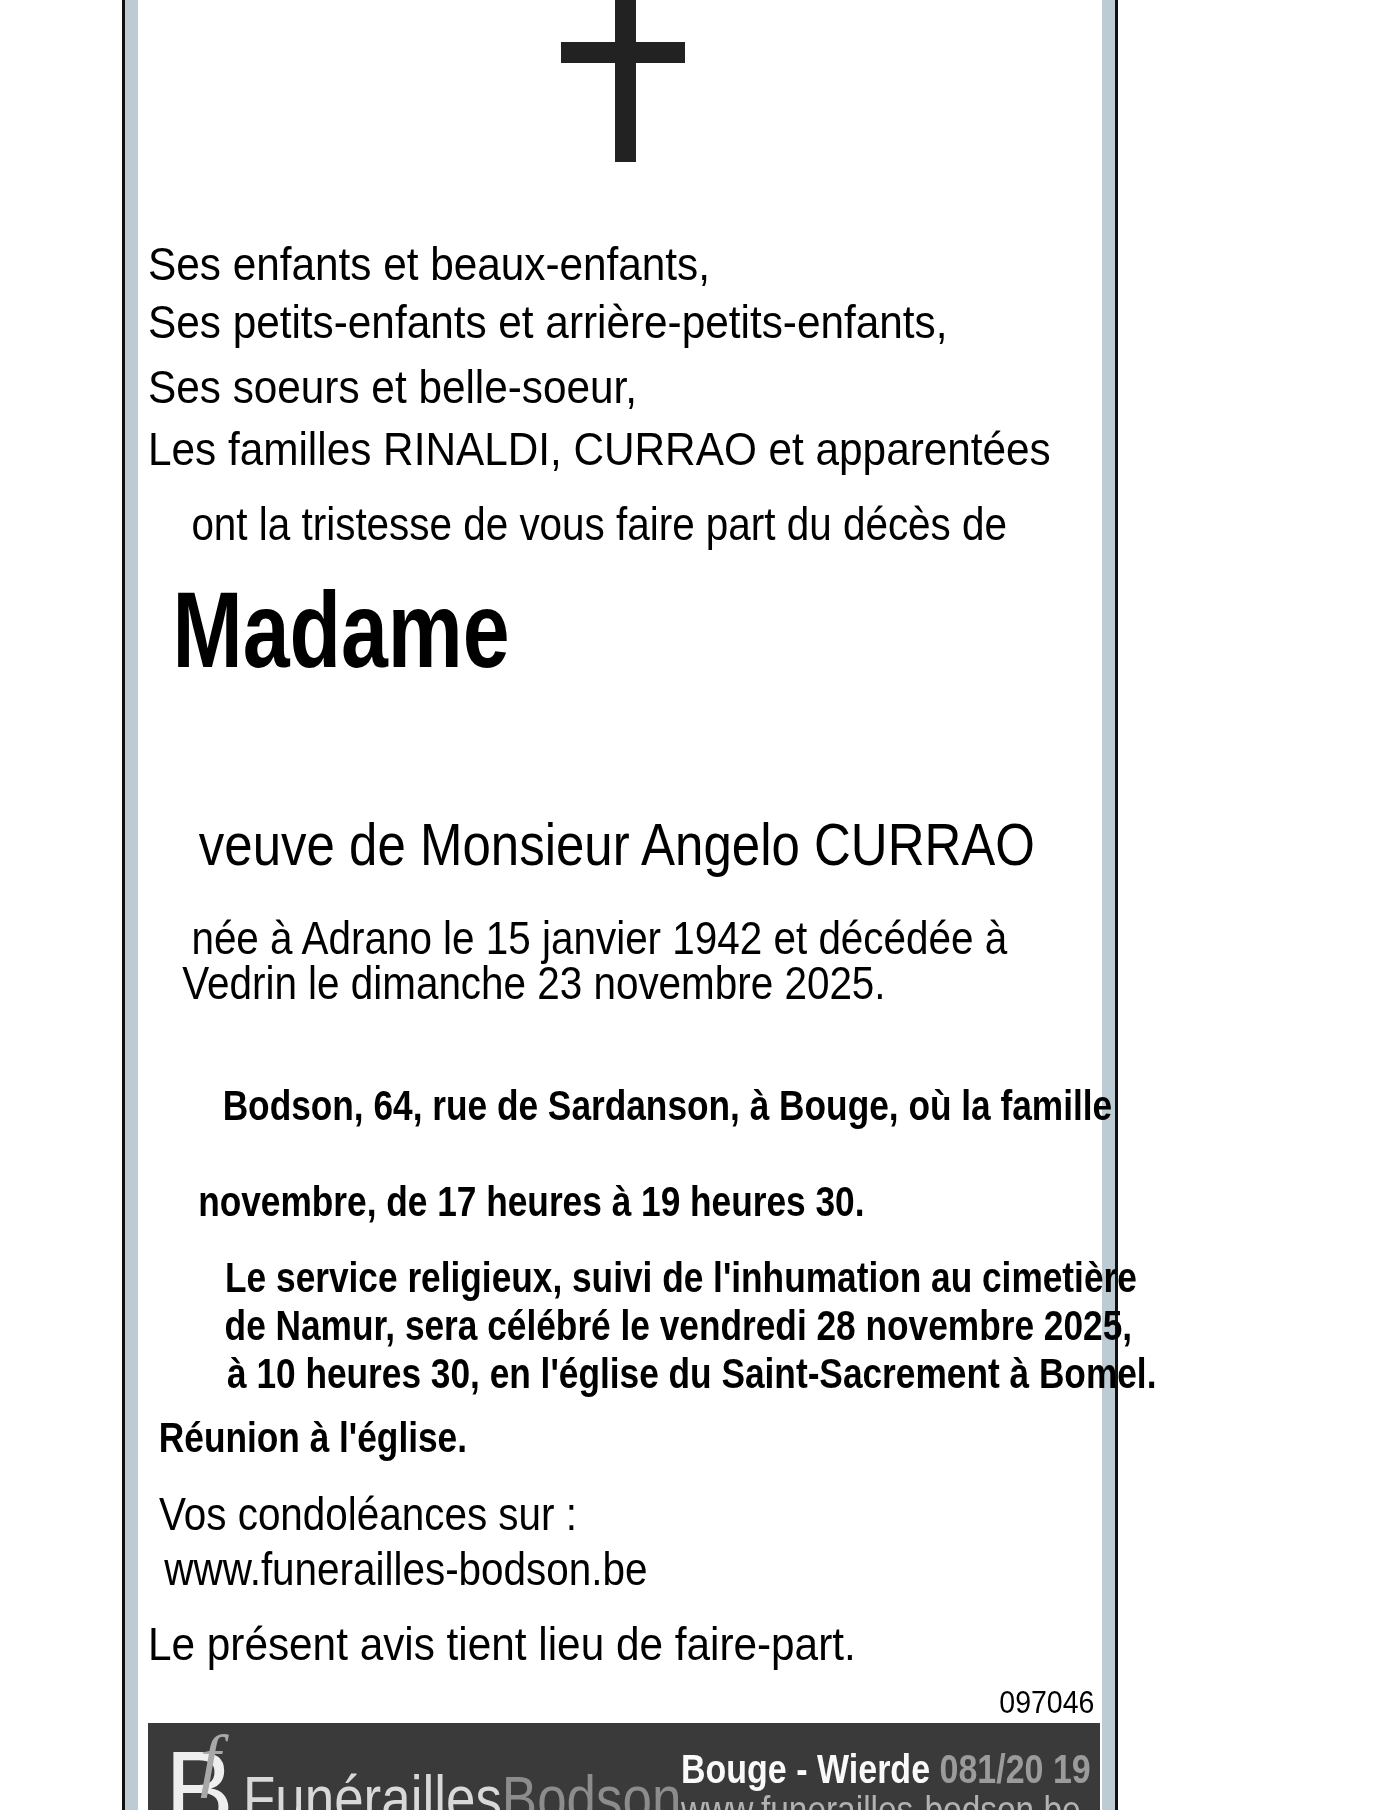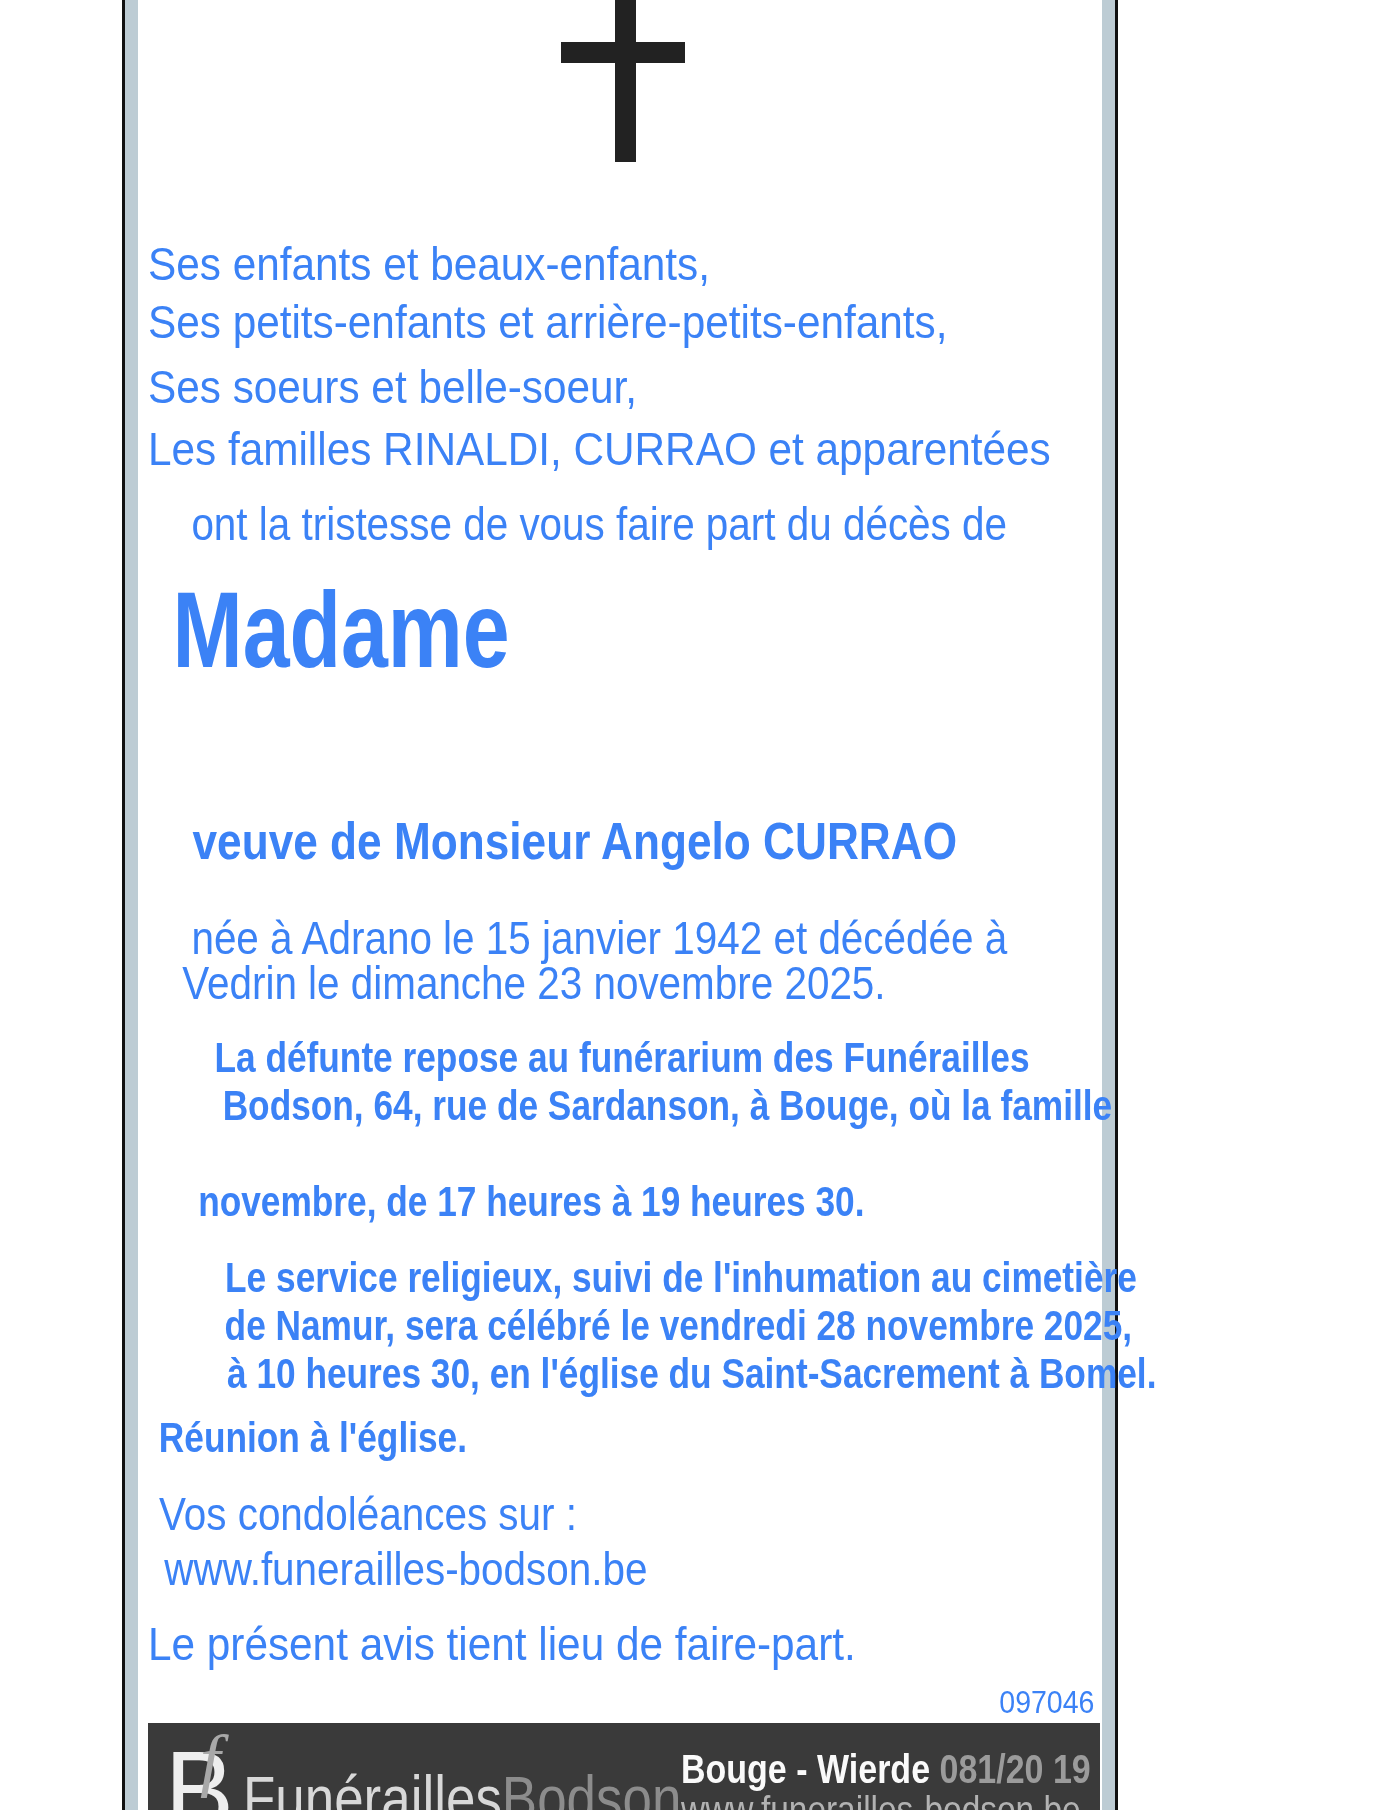--- a/index.html
+++ b/index.html
@@ -31,31 +31,31 @@
   .cross .vbar {
     position: absolute; left: 490px; top: 0;
     width: 21px; height: 162px; background: #222222;
   }
   .cross .hbar {
     position: absolute; left: 436px; top: 42px;
     width: 124px; height: 21px; background: #222222;
   }
 
   
-  .t { position: absolute; line-height: 1; white-space: nowrap; color: #3b82f6; }
+  .t { position: absolute; line-height: 1; white-space: nowrap; color: #000000; }
   .t > span { display: inline-block; white-space: nowrap; }
   .center { left: 0; right: 0; }
   .center > span { transform: scaleX(0.86); transform-origin: 50% 0; }
   .leftal { left: 23px; text-align: left; }
   .leftal > span { transform: scaleX(0.9); transform-origin: 0 0; }
   .rightal { right: 21px; text-align: right; }
   .rightal > span { transform: scaleX(0.92); transform-origin: 100% 0; }
 
   .f47  { font-size: 47px; font-weight: 400; }
-  .f46b { font-size: 52px; font-weight: 700; }
+  .f46b { font-size: 60px; font-weight: 400; }
   .f43b { font-size: 43px; font-weight: 700; }
   .f31  { font-size: 31px; font-weight: 400; }
   .fname { font-size: 108px; font-weight: 700; }
   .fname > span { transform: scaleX(0.78); }
   .f43b > span { transform: scaleX(0.82); }
   .f46b > span { transform: scaleX(0.85); }
 
   
   .footer-band {
     position: absolute;
@@ -107,21 +107,20 @@
 
   <div class="t center f47" style="top:500px"><span>ont la tristesse de vous faire part du décès de</span></div>
 
   <div class="t center fname" style="top:576px"><span>Madame</span></div>
 
   <div class="t center f46b" style="top:815px"><span>veuve de Monsieur Angelo CURRAO</span></div>
 
   <div class="t center f47" style="top:914px"><span>née à Adrano le 15 janvier 1942 et décédée à</span></div>
   <div class="t center f47" style="top:959px"><span>Vedrin le dimanche 23 novembre 2025.</span></div>
 
-  <div class="t center f43b" style="top:1036px"><span>La défunte repose au funérarium des Funérailles</span></div>
   <div class="t center f43b" style="top:1084px"><span>Bodson, 64, rue de Sardanson, à Bouge, où la famille</span></div>
   <div class="t center f43b" style="top:1180px"><span>novembre, de 17 heures à 19 heures 30.</span></div>
 
   <div class="t center f43b" style="top:1256px"><span>Le service religieux, suivi de l'inhumation au cimetière</span></div>
   <div class="t center f43b" style="top:1304px"><span>de Namur, sera célébré le vendredi 28 novembre 2025,</span></div>
   <div class="t center f43b" style="top:1352px"><span>à 10 heures 30, en l'église du Saint-Sacrement à Bomel.</span></div>
 
   <div class="t center f43b" style="top:1416px"><span>Réunion à l'église.</span></div>
 
   <div class="t center f47" style="top:1490px"><span>Vos condoléances sur :</span></div>

